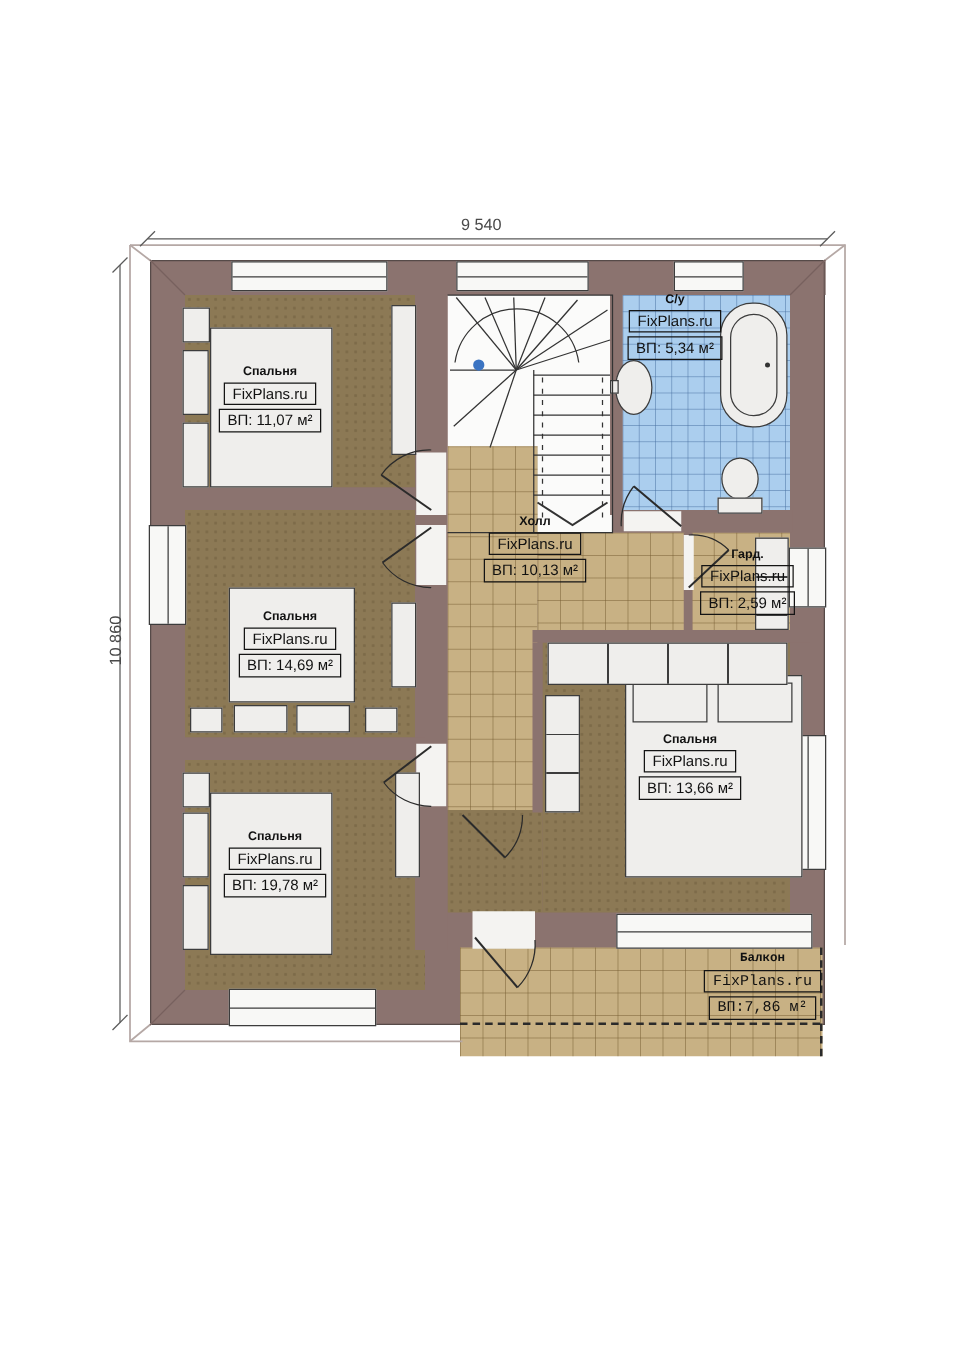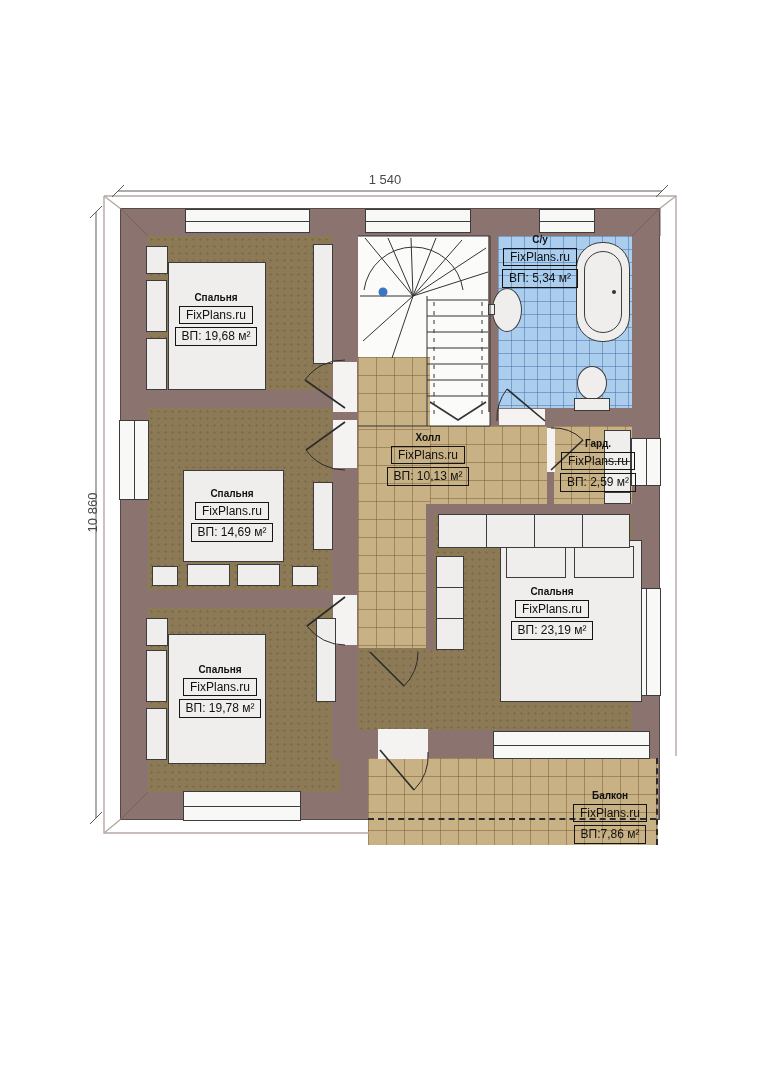--- a/index.html
+++ b/index.html
@@ -35,21 +35,21 @@
   .dim{position:absolute;font-size:13px;color:#4a4a4a;z-index:45;}
   .oval{border-radius:50%;}
   svg.overlay{position:absolute;left:0;top:0;z-index:30;pointer-events:none;}
   .dash-line{border-top:2px dashed #2a2a2a;height:0;z-index:35;}
 </style>
 </head>
 <body>
 
 <div id="canvas">
 
-  <div class="dim" style="left:330px;top:172px;width:110px;text-align:center;">1 540</div>
+  <div class="dim" style="left:330px;top:172px;width:110px;text-align:center;">9 540</div>
   <div class="dim" style="left:52px;top:505px;width:80px;text-align:center;transform:rotate(-90deg);">10 860</div>
 
   <div class="abs wallbase" style="left:120px;top:208px;width:540px;height:612px;"></div>
 
   <div class="abs brown" style="left:148px;top:236px;width:184px;height:154px;"></div>
   <div class="abs brown" style="left:148px;top:408px;width:184px;height:182px;"></div>
   <div class="abs brown" style="left:148px;top:608px;width:192px;height:184px;"></div>
   <div class="abs white" style="left:358px;top:236px;width:132px;height:190px;"></div>
   <div class="abs blue" style="left:498px;top:236px;width:134px;height:172px;"></div>
   <div class="abs tan" style="left:358px;top:357px;width:72px;height:291px;"></div>
@@ -186,58 +186,58 @@
       <path d="M370,652 L404,686"></path>
         <path d="M418,652 A48,48 0 0 1 404,686" stroke-width="1"></path>
       <path d="M380,750 L414,790"></path>
         <path d="M428,752 A49,49 0 0 1 414,790" stroke-width="1"></path>
     </g>
   </svg>
 
   <div class="labels" style="left:160px;top:292px;width:112px;">
     <div class="rname">Спальня</div>
     <div class="lbox">FixPlans.ru</div>
-    <div class="lbox">ВП: 19,68 м²</div>
+    <div class="lbox">ВП: 11,07 м²</div>
   </div>
 
   <div class="labels" style="left:492px;top:234px;width:96px;">
     <div class="rname">С/у</div>
     <div class="lbox">FixPlans.ru</div>
     <div class="lbox">ВП: 5,34 м²</div>
   </div>
 
   <div class="labels" style="left:176px;top:488px;width:112px;">
     <div class="rname">Спальня</div>
     <div class="lbox">FixPlans.ru</div>
     <div class="lbox">ВП: 14,69 м²</div>
   </div>
 
-  <div class="labels" style="left:372px;top:432px;width:112px;text-align:center;">
+  <div class="labels" style="left:372px;top:412px;width:112px;text-align:center;">
     <div class="rname">Холл</div>
     <div class="lbox">FixPlans.ru</div>
     <div class="lbox">ВП: 10,13 м²</div>
   </div>
 
   <div class="labels" style="left:546px;top:438px;width:104px;">
     <div class="rname">Гард.</div>
     <div class="lbox">FixPlans.ru</div>
     <div class="lbox">ВП: 2,59 м²</div>
   </div>
 
   <div class="labels" style="left:496px;top:586px;width:112px;">
     <div class="rname">Спальня</div>
     <div class="lbox">FixPlans.ru</div>
-    <div class="lbox">ВП: 23,19 м²</div>
+    <div class="lbox">ВП: 13,66 м²</div>
   </div>
 
   <div class="labels" style="left:164px;top:664px;width:112px;">
     <div class="rname">Спальня</div>
     <div class="lbox">FixPlans.ru</div>
     <div class="lbox">ВП: 19,78 м²</div>
   </div>
 
-  <div class="labels" style="left:558px;top:790px;width:104px;">
+  <div class="labels" style="left:558px;top:762px;width:104px;font-family:Liberation Mono, monospace;">
     <div class="rname">Балкон</div>
     <div class="lbox">FixPlans.ru</div>
     <div class="lbox">ВП:7,86 м²</div>
   </div>
 
 </div>
 
 </body></html>

